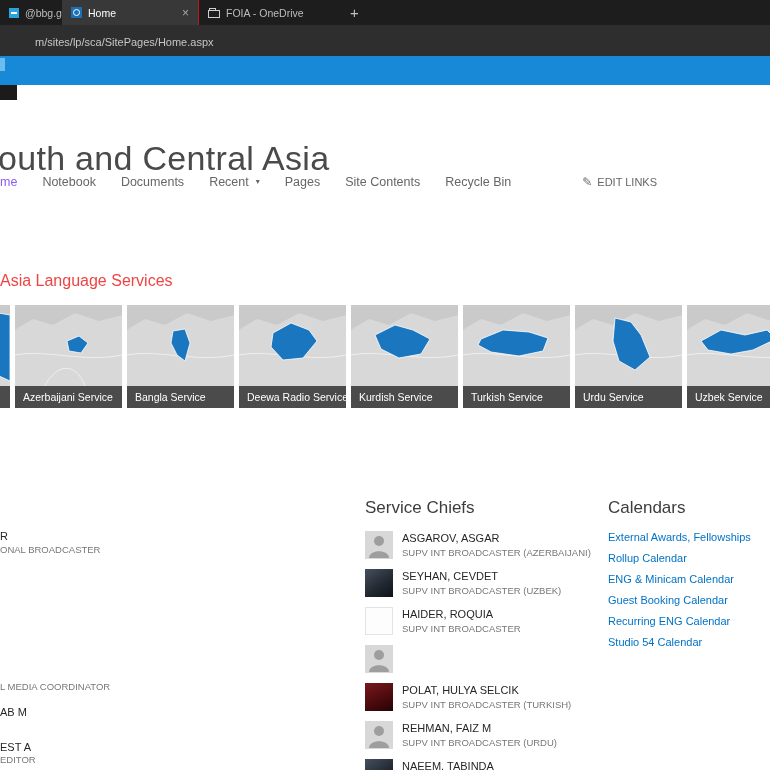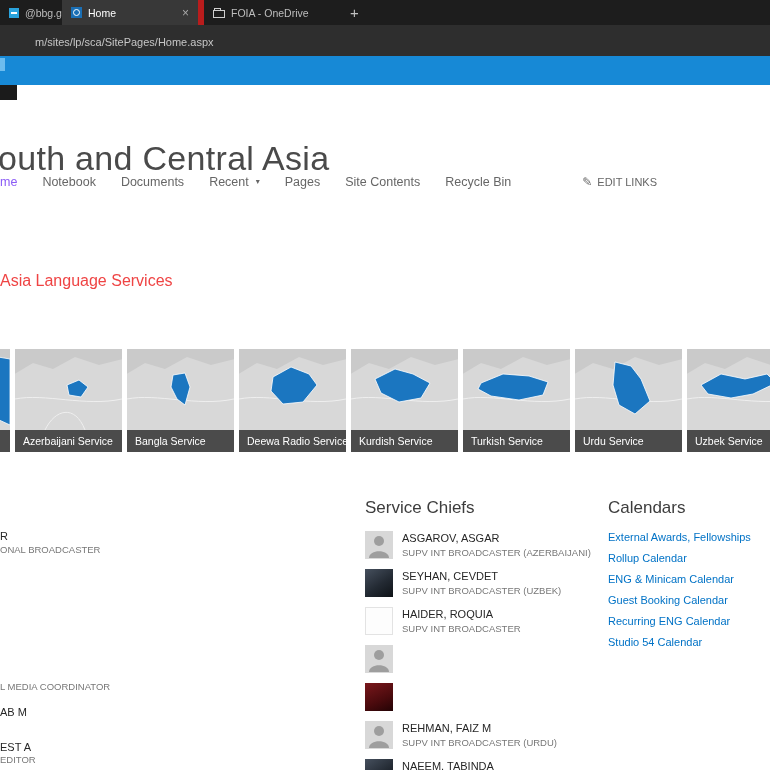--- a/index.html
+++ b/index.html
@@ -7,21 +7,21 @@
               font-family:"Liberation Sans", sans-serif; }
   .stage { position:absolute; top:0; left:0; width:770px; height:770px; overflow:hidden; background:#fff; }
 
   
   .tabbar { position:absolute; top:0; left:0; width:770px; height:25px; background:#1d1d1d;
             display:flex; align-items:stretch; color:#bdbdbd; font-size:10.5px; }
   .tab { display:flex; align-items:center; gap:6px; padding:0 9px; white-space:nowrap; overflow:hidden; }
   .tab-first { width:62px; }
   .tab-active { width:136px; background:#383838; color:#fff; }
   .tab-active .tab-close { margin-left:auto; color:#a8a8a8; font-size:12px; }
-  .tab-third { width:142px; border-left:6px solid #b91c1c; }
+  .tab-third { width:142px; border-left:1px solid #b91c1c; }
   .newtab { display:flex; align-items:center; padding:0 10px; color:#c0c0c0; font-size:15px; }
   .favicon-a { width:10px; height:10px; background:#2aa3dd; flex:none; position:relative; }
   .favicon-a::after { content:""; position:absolute; left:2px; top:4px; width:6px; height:2px; background:#fff; }
   .favicon-sp { width:11px; height:11px; background:#1a6fb5; flex:none; position:relative; }
   .favicon-sp::after { content:""; position:absolute; left:2px; top:2px; width:5px; height:5px;
                        border:1.5px solid #fff; border-radius:50%; }
   .folder-ico { width:12px; height:8px; border:1px solid #cfcfcf; flex:none; position:relative; margin-top:2px; }
   .folder-ico::before { content:""; position:absolute; left:0; top:-3px; width:5px; height:2px; border:1px solid #cfcfcf; border-bottom:none; }
 
   .urlbar { position:absolute; top:25px; left:0; width:770px; height:34px; background:#2e2e2e;
@@ -38,21 +38,21 @@
             font-size:12.5px; color:#666; white-space:nowrap; }
   .topnav .nav-item { margin-right:25px; cursor:pointer; }
   .topnav .nav-active { color:#8b5cf6; font-weight:400; }
   .caret { font-size:8px; color:#666; margin-left:7px; vertical-align:2px; }
   .editlinks { margin-left:46px; font-size:11px; color:#666; display:flex; align-items:center; gap:5px; cursor:pointer; }
   .pencil { font-size:12px; color:#666; }
 
   .section-title { position:absolute; left:0; top:272px; font-size:16px; color:#ef4444; white-space:nowrap; }
 
   
-  .tiles { position:absolute; left:0; top:305px; width:770px; height:103px;margin-top:44px; }
+  .tiles { position:absolute; left:0; top:305px; width:770px; height:103px; }
   .tile { position:absolute; top:0; width:107px; height:103px; cursor:pointer; }
   .tile .map { width:107px; height:81px; background:#cacaca; overflow:hidden; }
   .tile .map svg { display:block; }
   .tile .caption { height:22px; background:#4b4b4b; color:#fff; font-size:10.5px;
                    line-height:22px; padding-left:8px; white-space:nowrap; overflow:hidden; }
 
   
   .frag { position:absolute; left:0; white-space:nowrap; }
   .frag-name  { font-size:11px; color:#262626; }
   .frag-title { font-size:9.5px; color:#777; }
@@ -265,20 +265,24 @@
       <div class="avatar">
         <svg width="28" height="28" viewBox="0 0 28 28">
             <circle cx="14" cy="10" r="5" fill="#9e9e9e"></circle>
             <path d="M4,27 C4,18 24,18 24,27 Z" fill="#9e9e9e"></path>
           </svg>
       </div>
     </div>
 
     <div class="person">
       <div class="avatar photo-red"></div>
+      <div class="info">
+        <div class="p-name">POLAT, HULYA SELCIK</div>
+        <div class="p-title">SUPV INT BROADCASTER (TURKISH)</div>
+      </div>
     </div>
 
     <div class="person">
       <div class="avatar">
         <svg width="28" height="28" viewBox="0 0 28 28">
             <circle cx="14" cy="10" r="5" fill="#9e9e9e"></circle>
             <path d="M4,27 C4,18 24,18 24,27 Z" fill="#9e9e9e"></path>
           </svg>
       </div>
       <div class="info">

